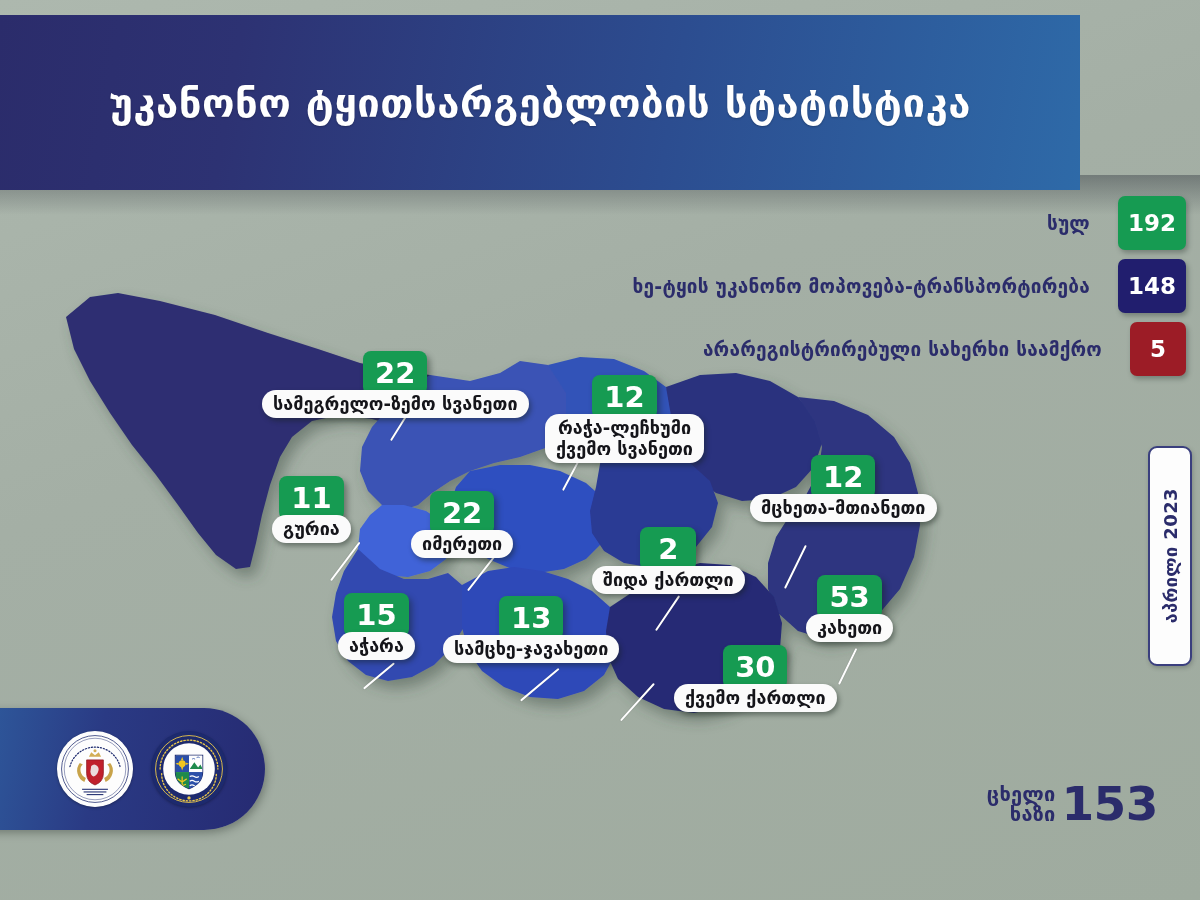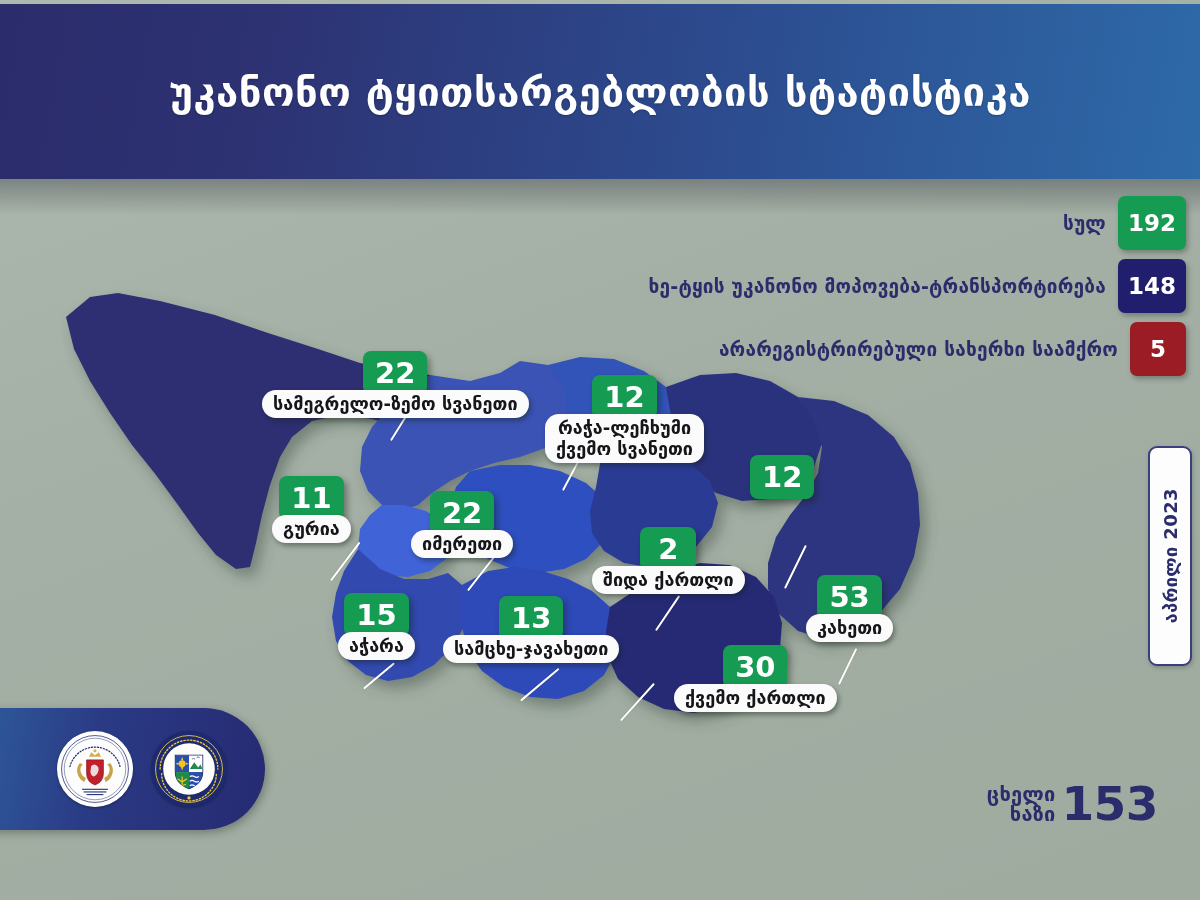--- a/index.html
+++ b/index.html
@@ -10,41 +10,41 @@
     overflow:hidden;
     position:relative;
   }
 
   
   #page { position:absolute; inset:0; width:1200px; height:900px;
           background: linear-gradient(160deg,#adb8ae 0%,#a4afa5 40%,#9fab9f 100%); }
 
   
   #header {
-    position:absolute; left:0; top:4px; width:1200px; height:175px;
+    position:absolute; left:0; top:15px; width:1080px; height:175px;
     background: linear-gradient(100deg,#2b2c6b 0%, #2d3273 22%, #2c4d90 62%, #2e6aa8 100%);
     display:flex; align-items:center; justify-content:center;
     z-index:5;
   }
   #header-shadow {
     position:absolute; left:0; top:175px; width:1200px; height:40px;
     background: linear-gradient(to bottom, rgba(40,45,55,.40), rgba(40,45,55,0));
     z-index:4; pointer-events:none;
   }
   #title {
     color:#fff; font-size:40px; font-weight:700; letter-spacing:.5px;
     white-space:nowrap; text-shadow:0 1px 2px rgba(0,0,0,.25);
   }
 
   
   #legend {
     position:absolute; right:14px; top:196px; z-index:12;
     display:flex; flex-direction:column; gap:9px; align-items:flex-end;
   }
-  .legend-row { display:flex; align-items:center; gap:12px; justify-content:flex-end; }
+  .legend-row { display:flex; align-items:center; gap:28px; justify-content:flex-end; }
   .legend-label {
     color:#2b2c6b; font-size:19px; font-weight:700; white-space:nowrap;
     text-align:right; letter-spacing:.2px;
   }
   .legend-chip {
     min-width:56px; height:54px; border-radius:7px;
     display:flex; align-items:center; justify-content:center;
     color:#fff; font-size:23px; font-weight:700; padding:0 10px;
     box-shadow:2px 3px 5px rgba(35,45,40,.35);
   }
@@ -203,20 +203,21 @@
   </div>
 
   <div class="marker" style="left:545px; top:375px;">
     <div class="num">12</div>
     <div class="name">რაჭა-ლეჩხუმი
 ქვემო სვანეთი</div>
   </div>
 
   <div class="marker" style="left:750px; top:455px;">
     <div class="num">12</div>
+    <div class="name">მცხეთა-მთიანეთი</div>
   </div>
 
   <div class="marker" style="left:272px; top:476px;">
     <div class="num">11</div>
     <div class="name">გურია</div>
   </div>
 
   <div class="marker" style="left:411px; top:491px;">
     <div class="num">22</div>
     <div class="name">იმერეთი</div>

